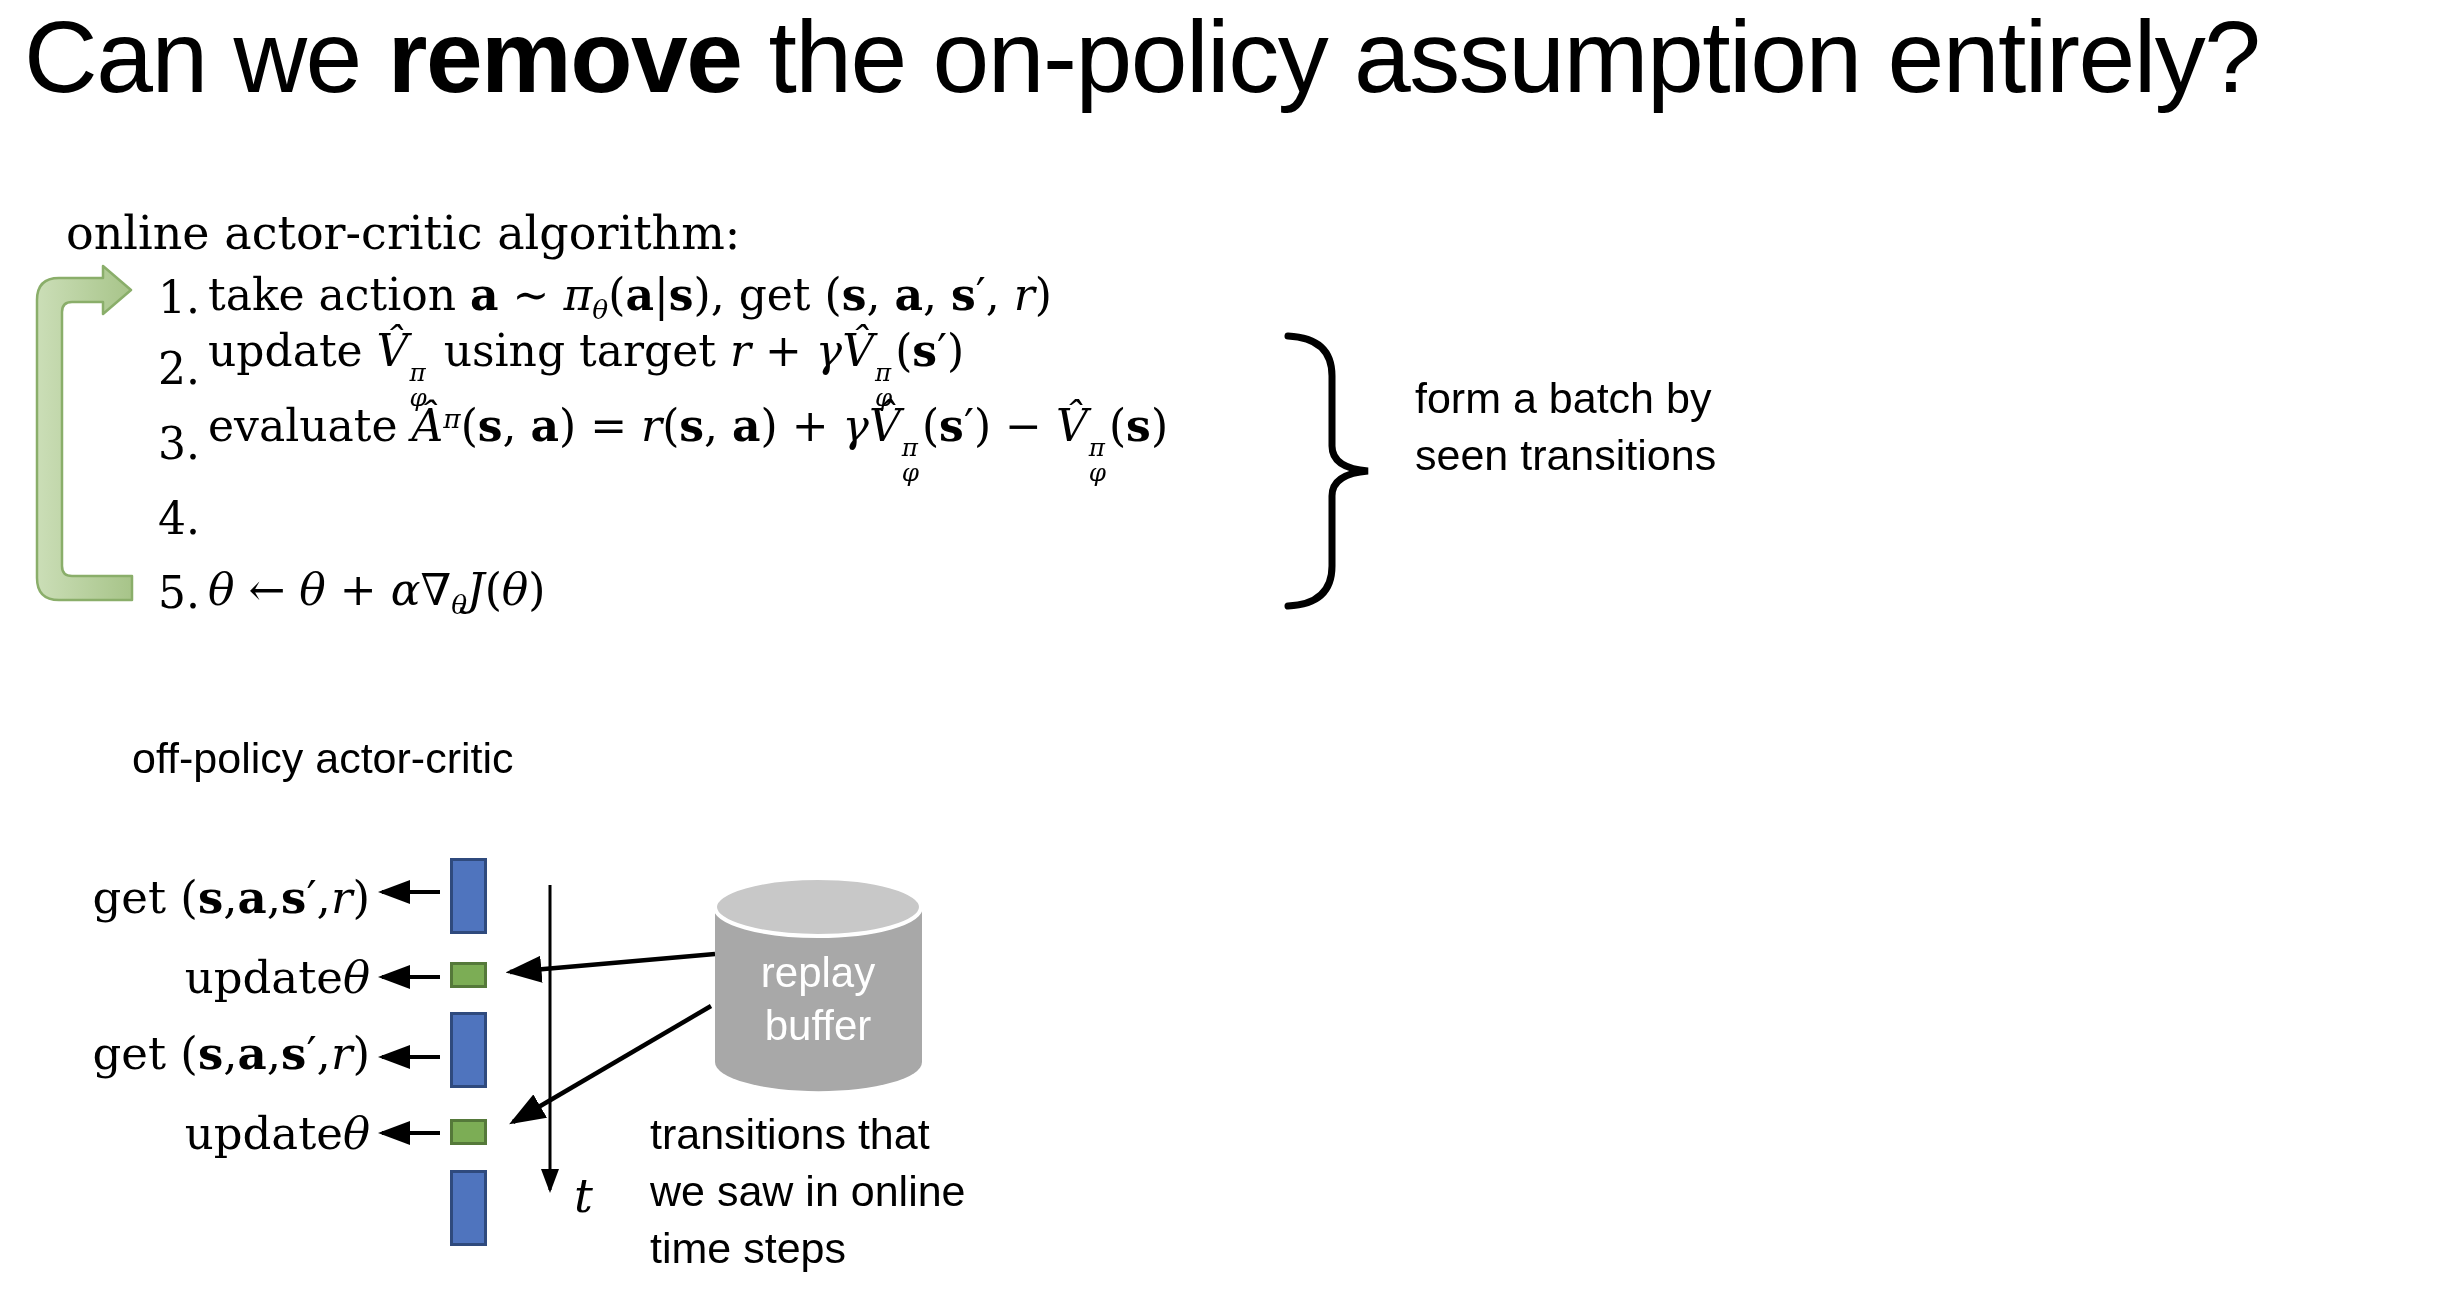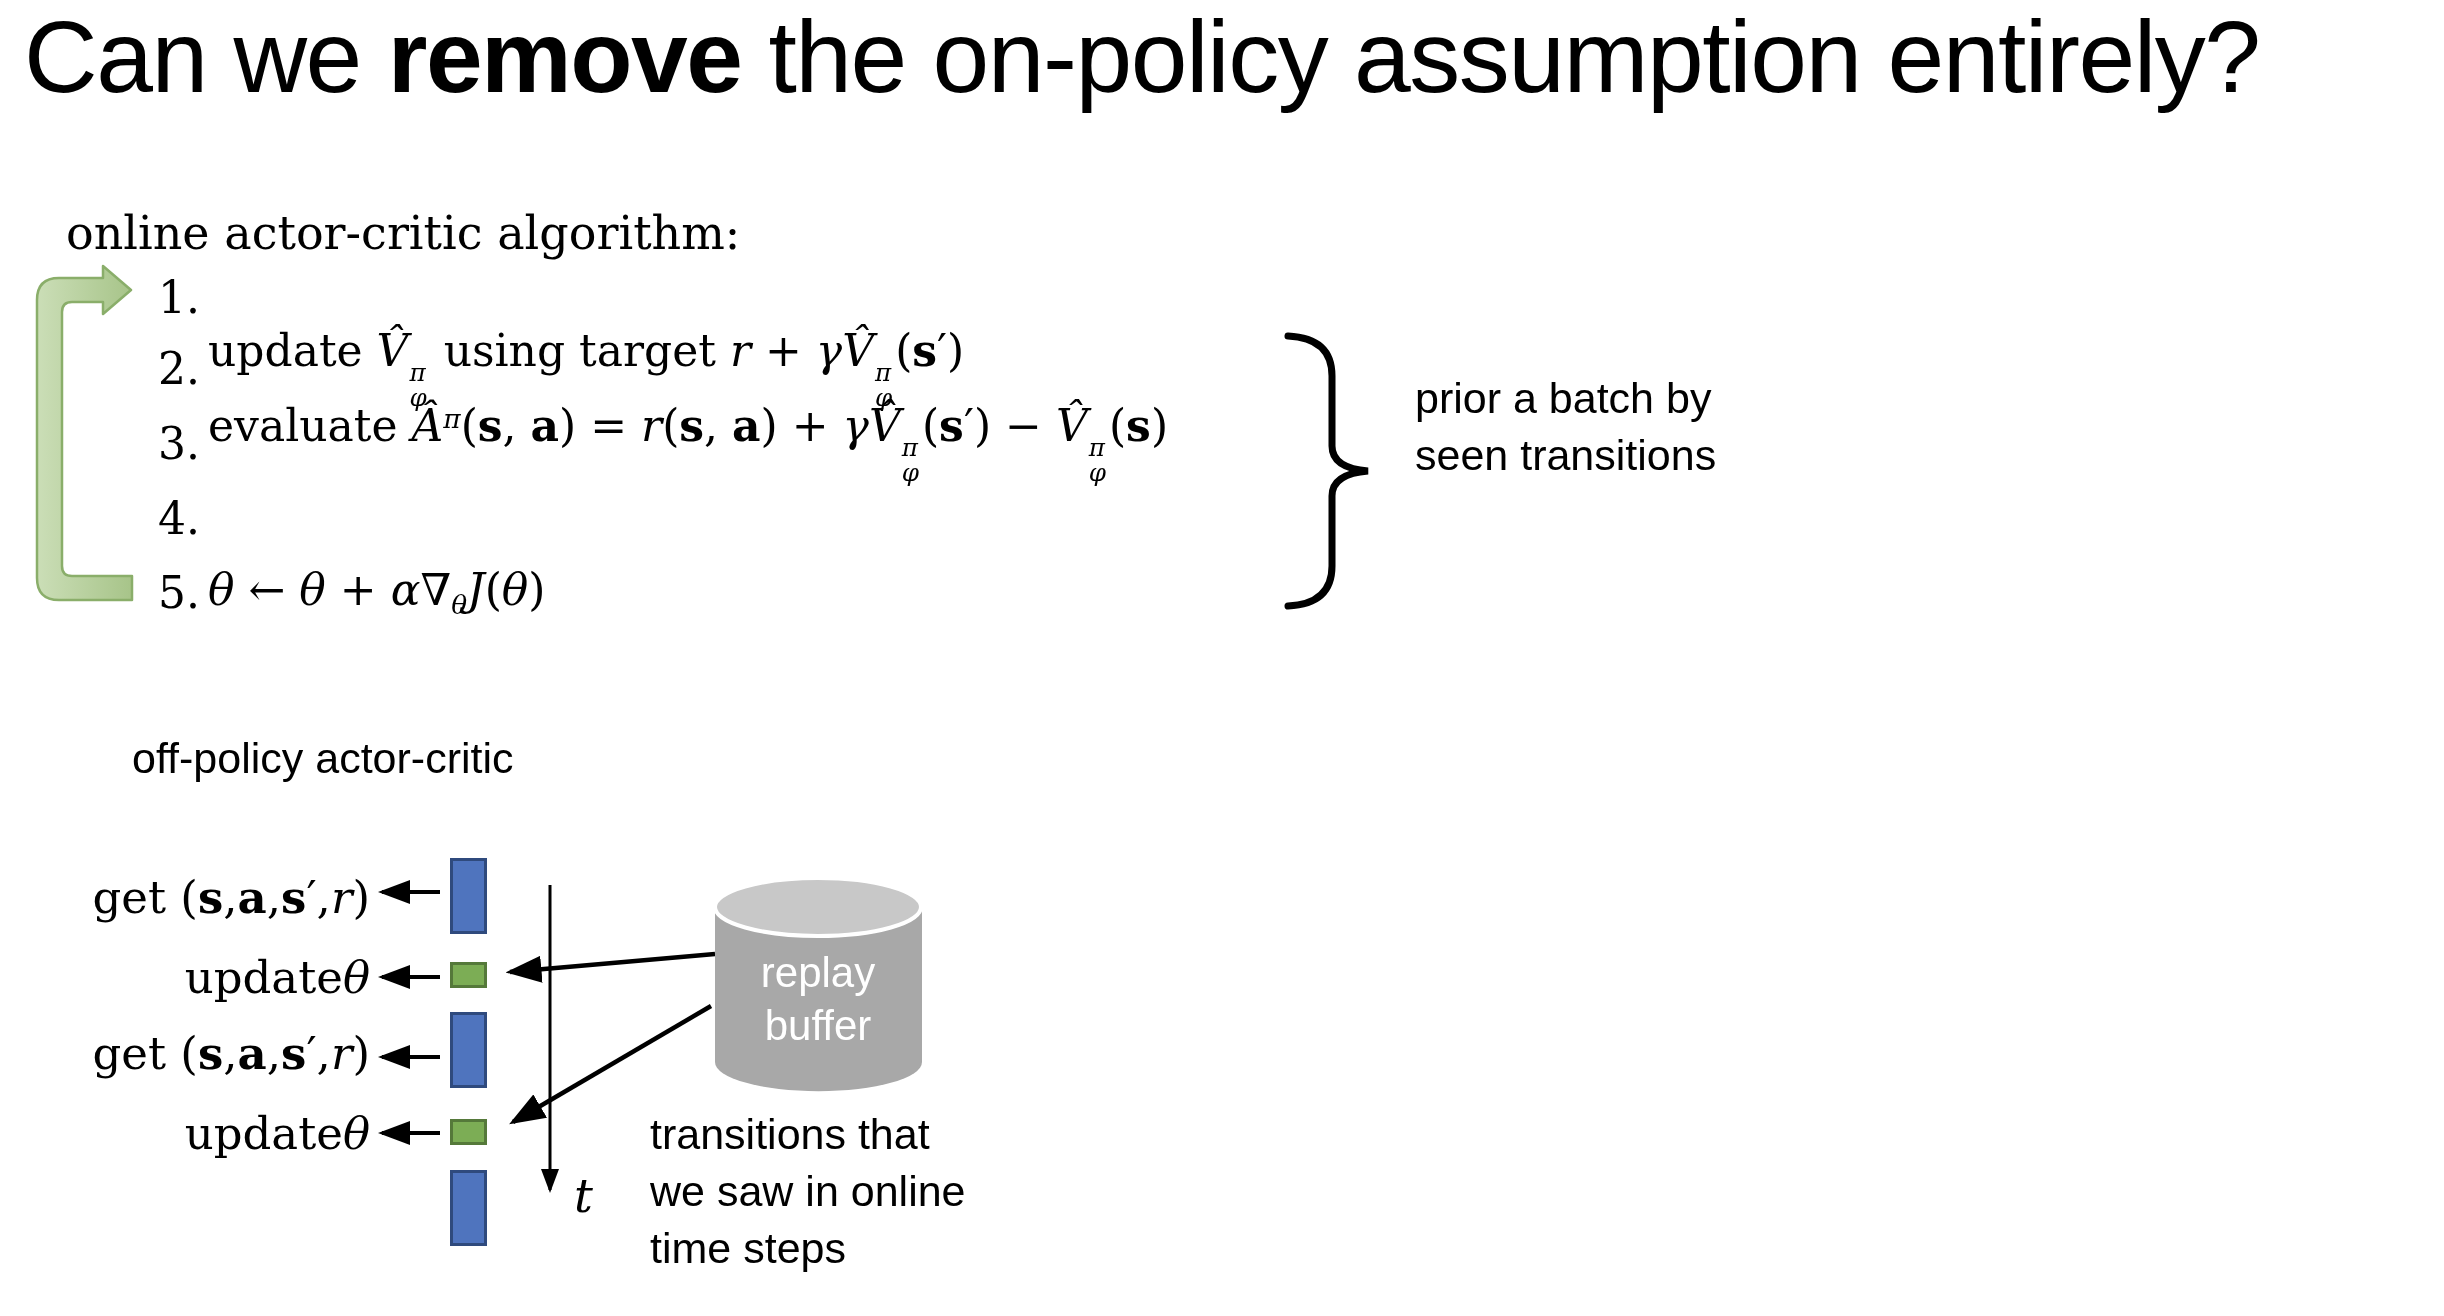--- a/index.html
+++ b/index.html
@@ -65,20 +65,21 @@
       </linearGradient>
     </defs>
     <path d="M 78 8 L 106 32 L 78 56 L 78 44 L 47 44 Q 37 44 37 54 L 37 308 Q 37 318 47 318
              L 107 318 L 107 342 L 34 342 Q 12 342 12 320 L 12 42 Q 12 20 34 20 L 78 20 Z" fill="url(#loopg)" style="stroke:var(--loop_arrow_stroke,#8AAE6A)" stroke-width="2.5" stroke-linejoin="round"></path>
   </svg>
 
   <div class="abs math online-heading">online actor-critic algorithm:</div>
 
   <div class="abs math step" style="top:267px;">
     <span class="num">1.</span>
+    <span>take action <b>a</b> ∼ <i>π</i><sub>θ</sub>(<b>a</b>|<b>s</b>), get (<b>s</b>, <b>a</b>, <b>s</b>′, <i>r</i>)</span>
   </div>
   <div class="abs math step" style="top:338px;">
     <span class="num">2.</span>
     <span>update <i>V̂</i><span class="ss">
           <span><i>π</i></span>
           <span><i>φ</i></span>
         </span> using target <i>r</i> + <i>γV̂</i><span class="ss">
           <span><i>π</i></span>
           <span><i>φ</i></span>
         </span>(<b>s</b>′)</span>
@@ -99,21 +100,21 @@
   <div class="abs math step" style="top:562px;">
     <span class="num">5.</span>
     <span><i>θ</i> ← <i>θ</i> + <i>α</i>∇<sub>θ</sub><i>J</i>(<i>θ</i>)</span>
   </div>
 
   <svg class="abs" style="left:1278px;top:330px;" width="104" height="284" viewBox="0 0 104 284">
     <path d="M 10 6 Q 54 8 54 46 L 54 116 Q 54 138 90 141 Q 54 144 54 166 L 54 236 Q 54 274 10 276" fill="none" stroke="#000" stroke-width="7" stroke-linecap="round"></path>
   </svg>
 
   <div class="abs batch-note">
-    <div><span>prior a </span><b>batch</b><span> by</span></div>
+    <div><span>form a </span><b>batch</b><span> by</span></div>
     <div>seen transitions</div>
   </div>
 
   <div class="abs offpolicy-label">off-policy actor-critic</div>
 
   <div class="abs math tl-label" style="top:867px;">get (<b>s</b>, <b>a</b>, <b>s</b>′, <i>r</i>)</div>
   <div class="abs math tl-label" style="top:947px;">update <i>θ</i></div>
   <div class="abs math tl-label" style="top:1023px;">get (<b>s</b>, <b>a</b>, <b>s</b>′, <i>r</i>)</div>
   <div class="abs math tl-label" style="top:1103px;">update <i>θ</i></div>
 

